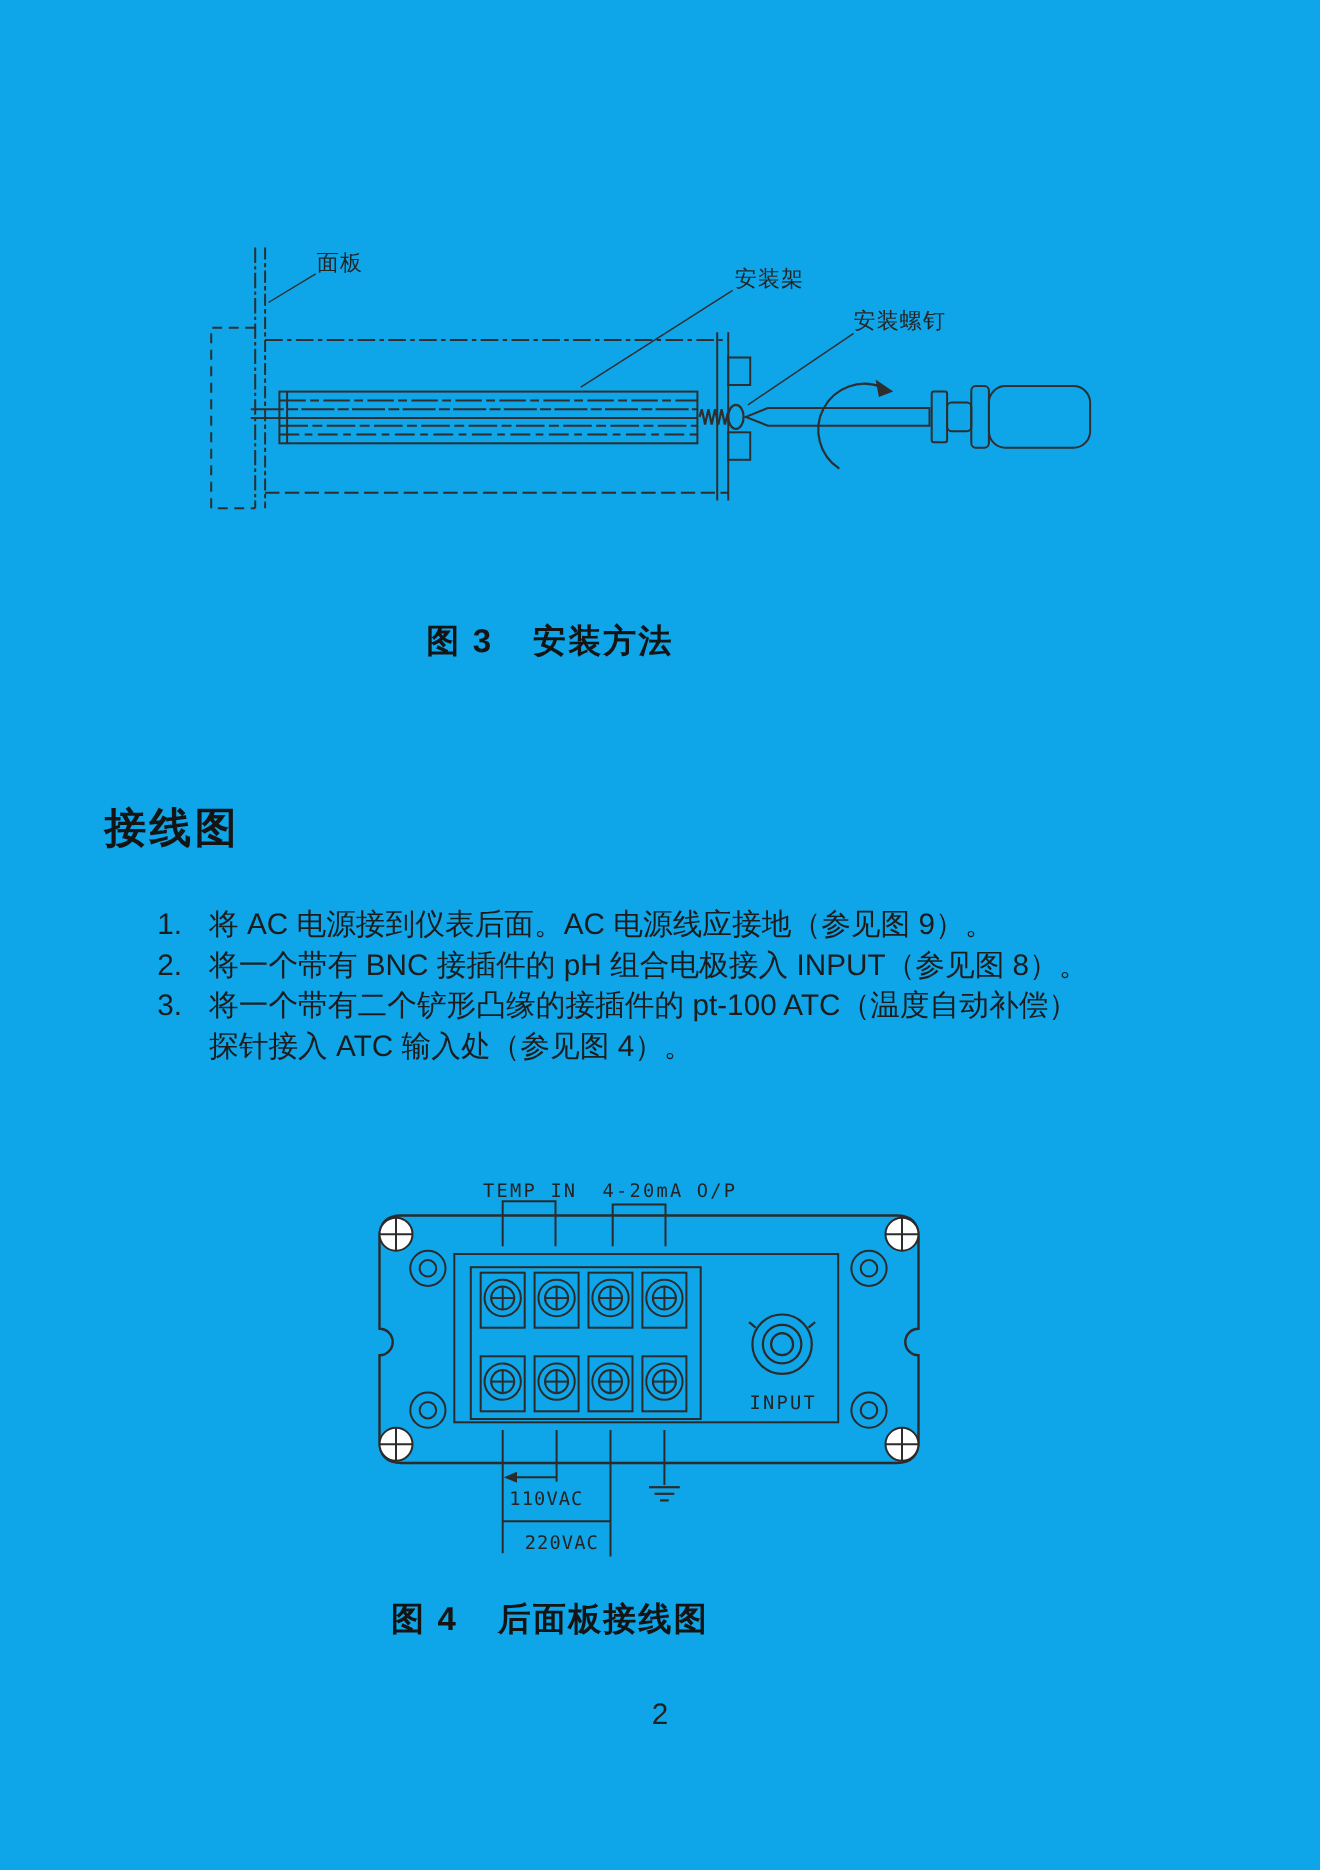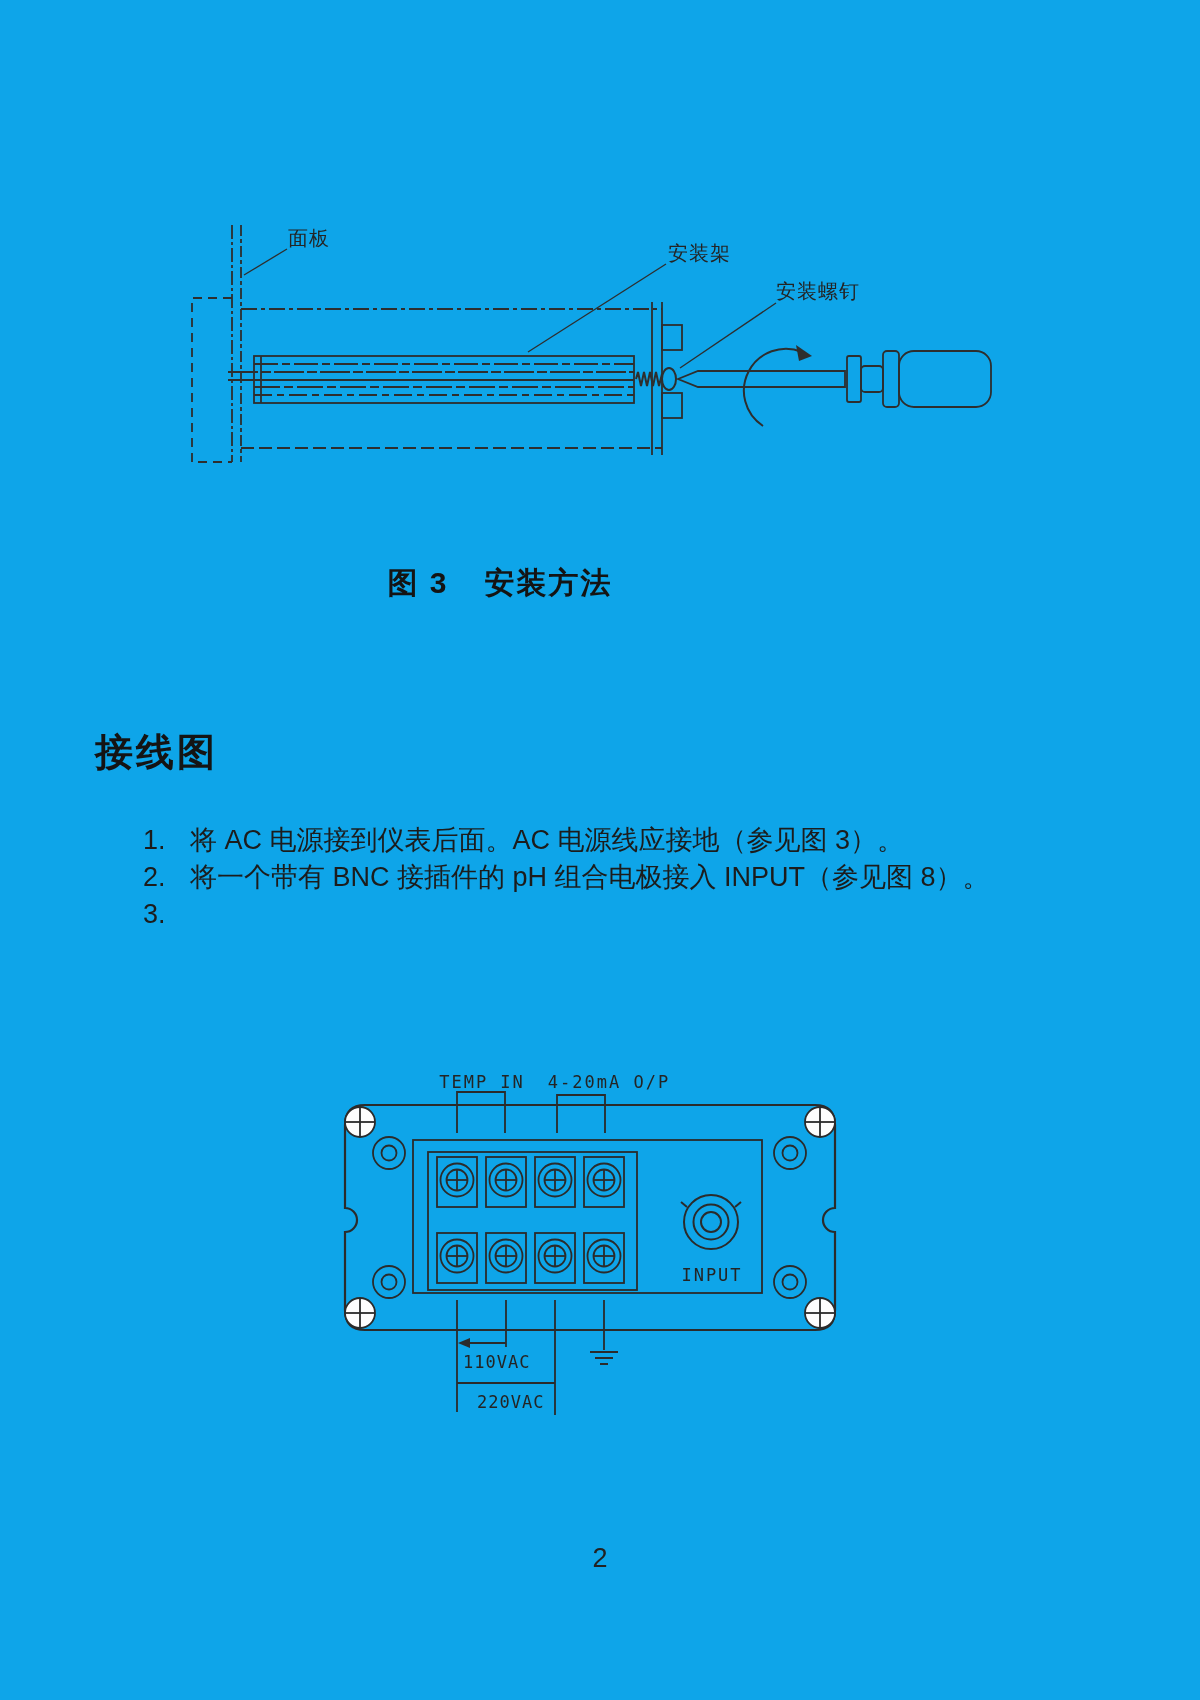--- a/index.html
+++ b/index.html
@@ -91,28 +91,29 @@
 
   <div class="abs fig-caption">
     <span class="prefix">图 3</span><span>安装方法</span>
   </div>
 
   <div class="abs section-heading">接线图</div>
 
   <div class="abs instructions">
     <div class="instr-row">
       <span class="instr-num">1.</span>
-      <span class="instr-text">将 AC 电源接到仪表后面。AC 电源线应接地（参见图 3）。</span>
+      <span class="instr-text">将 AC 电源接到仪表后面。AC 电源线应接地（参见图 9）。</span>
     </div>
     <div class="instr-row">
       <span class="instr-num">2.</span>
       <span class="instr-text">将一个带有 BNC 接插件的 pH 组合电极接入 INPUT（参见图 8）。</span>
     </div>
     <div class="instr-row">
       <span class="instr-num">3.</span>
+      <span class="instr-text">将一个带有二个铲形凸缘的接插件的 pt-100 ATC（温度自动补偿）探针接入 ATC 输入处（参见图 4）。</span>
     </div>
   </div>
 
   <svg class="abs" style="left:0;top:960px" width="1200" height="470" viewBox="0 960 1200 470">
     <g stroke="#2b2b2b" stroke-width="1.8" fill="none">
 
       <g>
         <polyline points="457,1133 457,1092 505,1092 505,1133"></polyline>
       </g>
       <g>
@@ -230,16 +231,19 @@
       </g>
     </g>
 
     <text x="482" y="1088" font-size="17" letter-spacing="2" text-anchor="middle">TEMP IN</text>
     <text x="609" y="1088" font-size="17" letter-spacing="2" text-anchor="middle">4-20mA O/P</text>
     <text x="712" y="1281" font-size="17" letter-spacing="2" text-anchor="middle">INPUT</text>
     <text x="463" y="1368" font-size="17" letter-spacing="1">110VAC</text>
     <text x="477" y="1408" font-size="17" letter-spacing="1">220VAC</text>
   </svg>
 
+  <div class="abs fig-caption fig-caption2">
+    <span class="prefix">图 4</span><span>后面板接线图</span>
+  </div>
 
   <div class="abs page-number">2</div>
 
 </div>
 
 </body></html>

